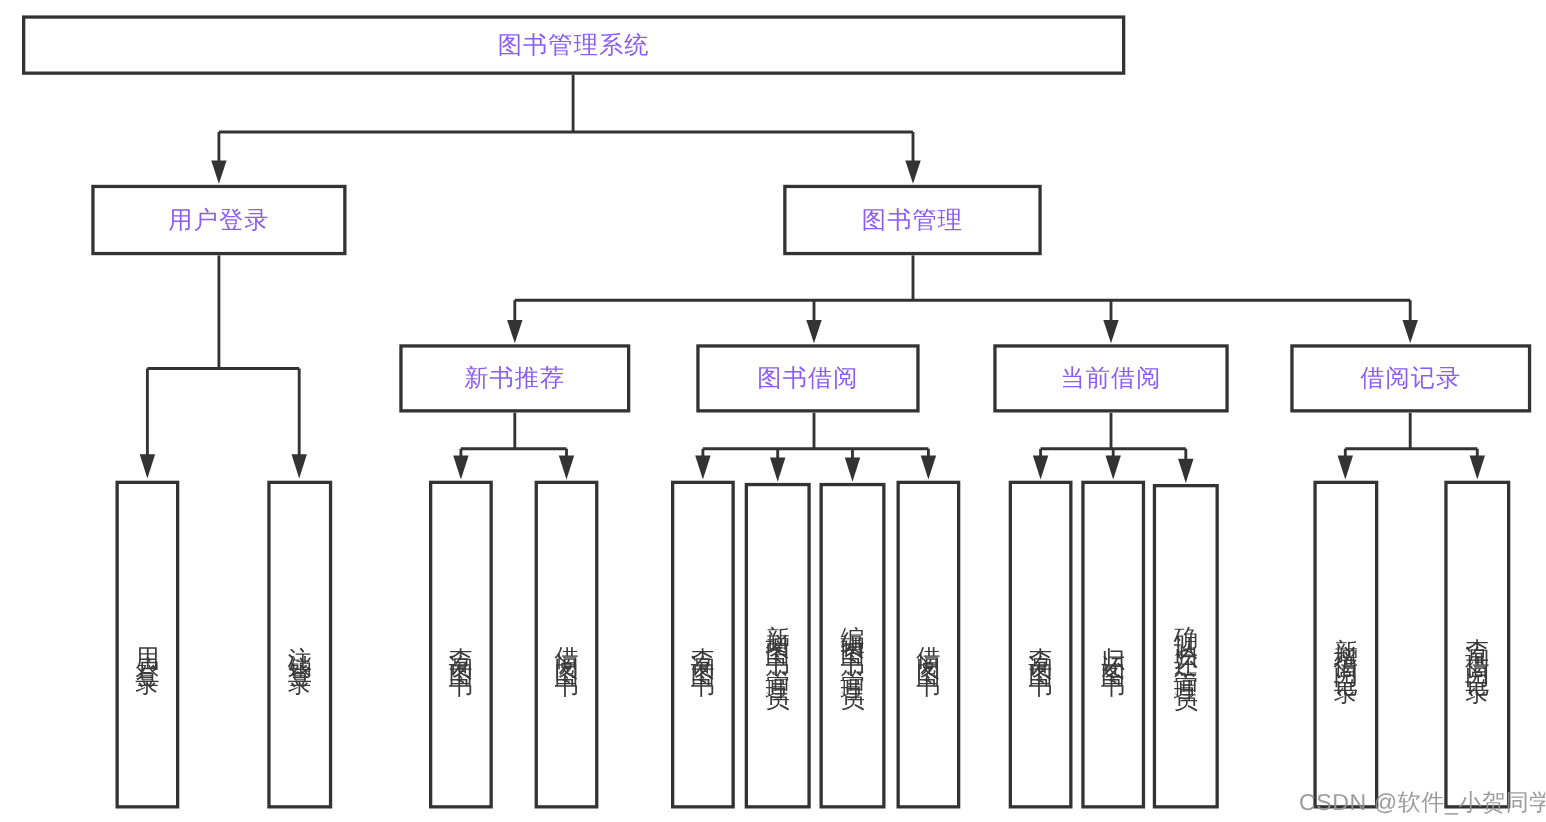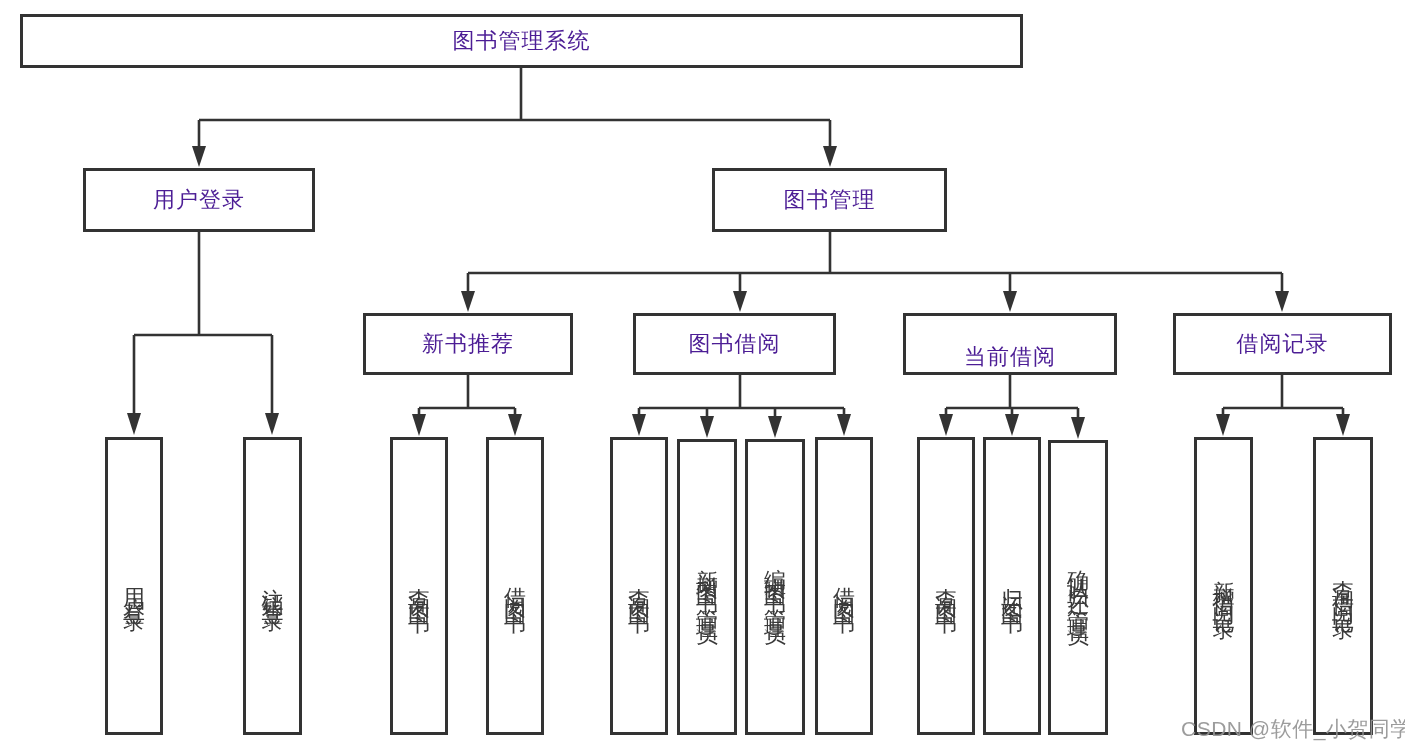--- a/index.html
+++ b/index.html
@@ -4,21 +4,21 @@
 <style>
   html,body { margin:0; padding:0; background:#ffffff; }
   #canvas {
     position:relative; width:1405px; height:747px; background:#ffffff;
     font-family:"Liberation Sans", sans-serif; overflow:hidden;
   }
   #wires { position:absolute; left:0; top:0; width:1405px; height:747px; pointer-events:none; }
   .hnode {
     position:absolute; box-sizing:border-box; border:3px solid #333333; background:#ffffff;
     display:flex; align-items:center; justify-content:center;
-    font-size:22px; color:#4c1d95; letter-spacing:1px; z-index:2;
+    font-size:22px; color:#8b5cf6; letter-spacing:1px; z-index:2;
   }
   .vnode {
     position:absolute; box-sizing:border-box; border:3px solid #333333; background:#ffffff;
     display:flex; align-items:center; justify-content:center; z-index:2;
   }
   .vnode span {
     writing-mode:vertical-lr; font-size:22px; color:#3a3a3a;
     letter-spacing:8px; white-space:nowrap; line-height:1;
   }
   .watermark {
@@ -74,21 +74,21 @@
   <div class="hnode" style="left:363px; top:313px; width:210px; height:62px;">
     <span>新书推荐</span>
   </div>
 
   <div class="hnode" style="left:712px; top:168px; width:235px; height:64px;">
     <span>图书管理</span>
   </div>
   <div class="hnode" style="left:633px; top:313px; width:203px; height:62px;">
     <span>图书借阅</span>
   </div>
-  <div class="hnode" style="left:903px; top:313px; width:214px; height:62px;align-items:flex-end;">
+  <div class="hnode" style="left:903px; top:313px; width:214px; height:62px;">
     <span>当前借阅</span>
   </div>
   <div class="hnode" style="left:1173px; top:313px; width:219px; height:62px;">
     <span>借阅记录</span>
   </div>
 
   <div class="vnode" style="left:105px; top:437px; width:58px; height:298px;">
     <span>用户登录</span>
   </div>
   <div class="vnode" style="left:243px; top:437px; width:59px; height:298px;">

